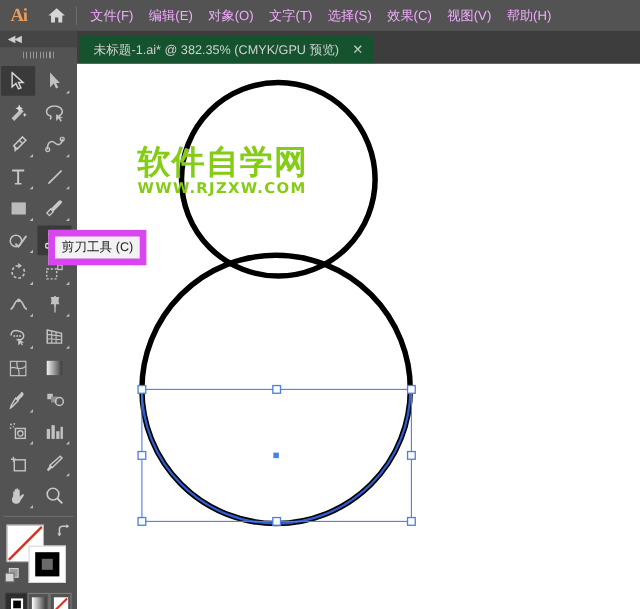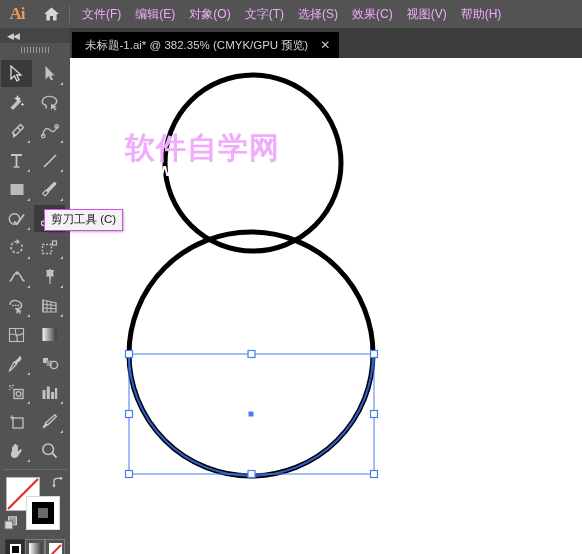--- a/index.html
+++ b/index.html
@@ -30,21 +30,21 @@
     color:#f0abfc;font-size:12px;padding:3px 7px;white-space:nowrap;cursor:default;
   }
 
   
   .tabbar{
     position:absolute;left:70px;top:28px;width:512px;height:30px;
     background:#3d3d3d;
   }
   .tab{
     position:absolute;left:2px;top:4px;height:26px;
-    background:#000000;display:flex;align-items:center;
+    background:#14532d;display:flex;align-items:center;
     padding:0 9px 0 13px;box-sizing:border-box;
   }
   .tab-title{color:#d2d2d2;font-size:11.5px;white-space:nowrap;}
   .tab-close{
     color:#c8c8c8;font-size:12px;margin-left:12px;line-height:1;cursor:pointer;
     font-family:"DejaVu Sans",sans-serif;
   }
 
   
   .toolbar{
@@ -116,34 +116,34 @@
     position:absolute;left:70px;top:58px;width:512px;height:496px;
     background:#ffffff;overflow:hidden;
   }
   .art{position:absolute;left:0;top:0;width:512px;height:496px;}
 
   
   .watermark{
     position:absolute;left:125px;top:133px;pointer-events:none;user-select:none;
   }
   .wm-cn{
-    color:#f0abfc;font-size:30px;font-weight:bold;letter-spacing:1px;line-height:1;
+    color:#84cc16;font-size:30px;font-weight:bold;letter-spacing:1px;line-height:1;
     font-family:"DejaVu Sans","Liberation Sans",sans-serif;
     text-shadow:0 0 1px rgba(255,255,255,.9);
   }
   .wm-en{
-    color:#ffffff;font-size:13.5px;font-weight:bold;letter-spacing:1.2px;
+    color:#84cc16;font-size:13.5px;font-weight:bold;letter-spacing:1.2px;
     margin-top:2px;line-height:1;
     font-family:"DejaVu Sans","Liberation Sans",sans-serif;
   }
 
   
   .tooltip{
     position:absolute;left:44px;top:209px;
-    background:#f2f2f2;border:1px solid #d946ef;
+    background:#f2f2f2;border:6px solid #d946ef;
     padding:2px 6px 3px 6px;
     color:#1a1a1a;font-size:11.5px;white-space:nowrap;
     box-shadow:1px 1px 2px rgba(0,0,0,.28);
     z-index:50;
   }
 </style>
 </head>
 <body>
 
 <div id="app">

